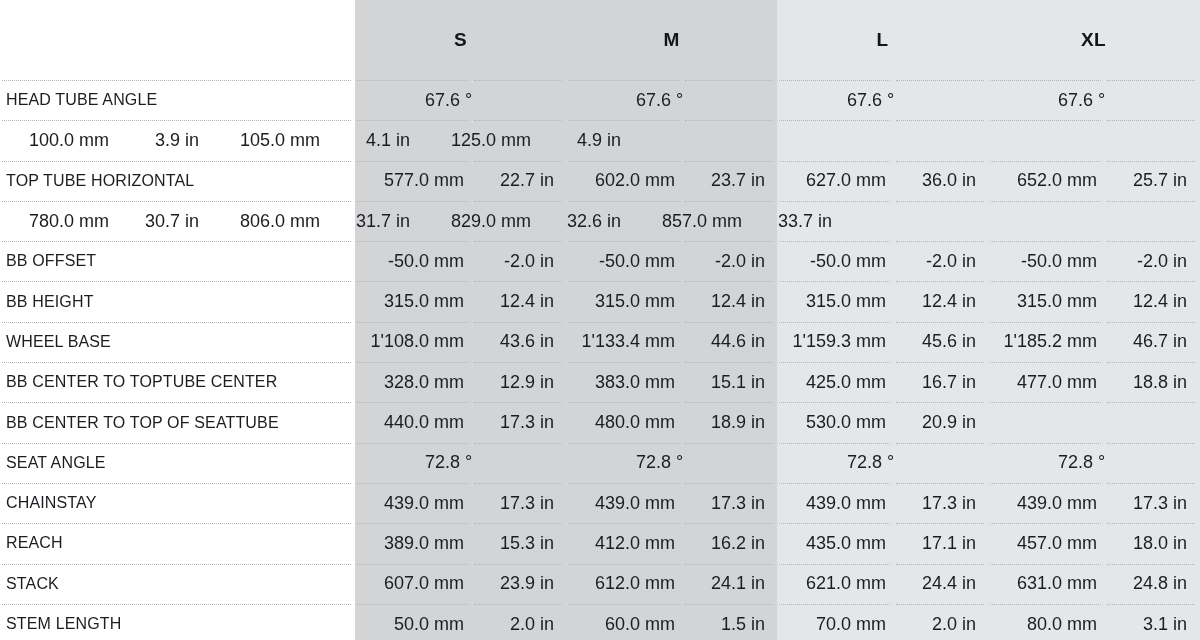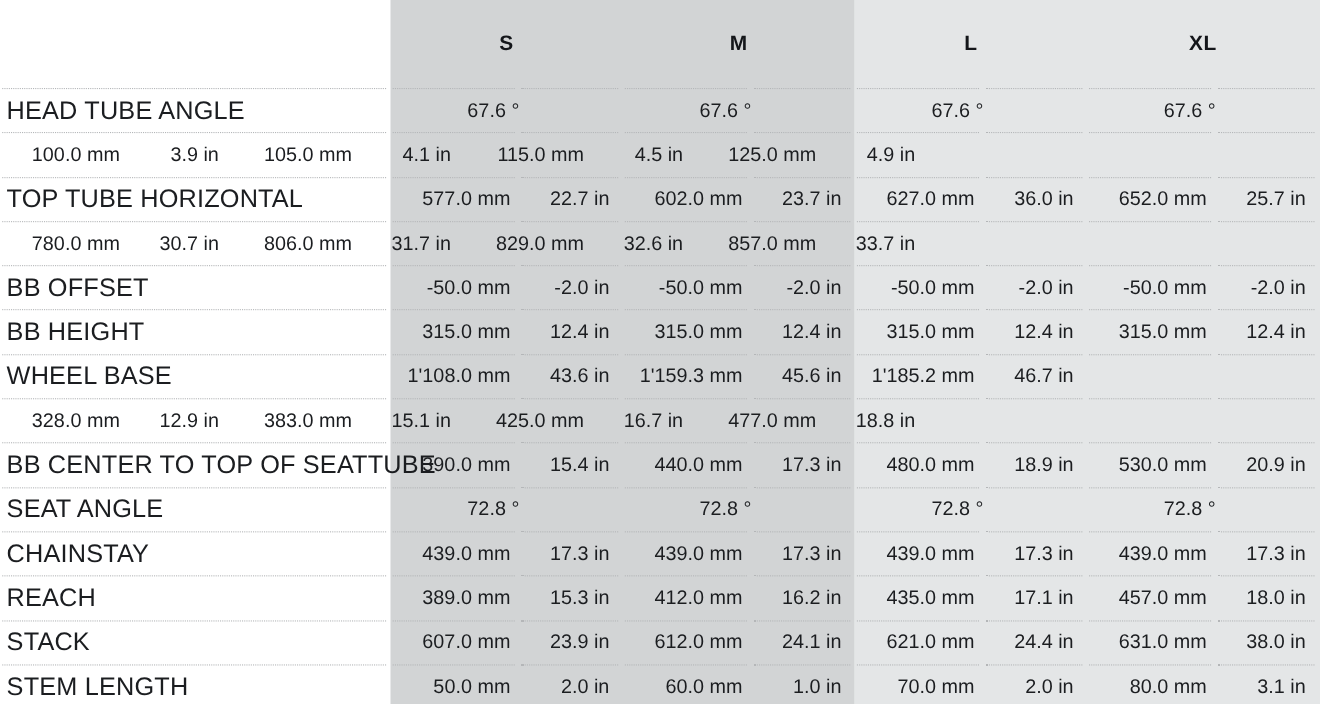--- a/index.html
+++ b/index.html
@@ -88,21 +88,21 @@
     top: 0;
     height: 0;
     border-top: 1px dotted #b4b6b8;
   }
 
   .cell-label {
     width: 355px;
     flex: 0 0 355px;
     box-sizing: border-box;
     padding-left: 6px;
-    font-size: 23px;
+    font-size: 16px;
     letter-spacing: 0.15px;
     color: #1b1d20;
     white-space: nowrap;
   }
 
   .size-group {
     width: 211px;
     flex: 0 0 211px;
     display: flex;
     box-sizing: border-box;
@@ -196,24 +196,20 @@
           </div>
           <div class="size-group">
             <div class="cell-mm">100.0 mm</div>
             <div class="cell-in">3.9 in</div>
           </div>
           <div class="size-group">
             <div class="cell-mm">105.0 mm</div>
             <div class="cell-in">4.1 in</div>
           </div>
           <div class="size-group">
-            <div class="cell-mm">115.0 mm</div>
-            <div class="cell-in">4.5 in</div>
-          </div>
-          <div class="size-group">
             <div class="cell-mm">125.0 mm</div>
             <div class="cell-in">4.9 in</div>
           </div>
         </div>
         <div class="data-row">
           <div class="seps">
             <div class="seg" style="left: 2px; width: 349px;"></div>
             <div class="seg" style="left: 357px; width: 111px;"></div>
             <div class="seg" style="left: 474px; width: 88px;"></div>
             <div class="seg" style="left: 568px; width: 111px;"></div>
@@ -341,40 +337,45 @@
             <div class="seg" style="left: 896px; width: 88px;"></div>
             <div class="seg" style="left: 990px; width: 111px;"></div>
             <div class="seg" style="left: 1107px; width: 88px;"></div>
           </div>
           <div class="cell-label">WHEEL BASE</div>
           <div class="size-group">
             <div class="cell-mm">1'108.0 mm</div>
             <div class="cell-in">43.6 in</div>
           </div>
           <div class="size-group">
+            <div class="cell-mm">1'133.4 mm</div>
+            <div class="cell-in">44.6 in</div>
+          </div>
+          <div class="size-group">
             <div class="cell-mm">1'159.3 mm</div>
             <div class="cell-in">45.6 in</div>
           </div>
           <div class="size-group">
             <div class="cell-mm">1'185.2 mm</div>
             <div class="cell-in">46.7 in</div>
           </div>
         </div>
         <div class="data-row">
           <div class="seps">
             <div class="seg" style="left: 2px; width: 349px;"></div>
             <div class="seg" style="left: 357px; width: 111px;"></div>
             <div class="seg" style="left: 474px; width: 88px;"></div>
             <div class="seg" style="left: 568px; width: 111px;"></div>
             <div class="seg" style="left: 685px; width: 88px;"></div>
             <div class="seg" style="left: 779px; width: 111px;"></div>
             <div class="seg" style="left: 896px; width: 88px;"></div>
             <div class="seg" style="left: 990px; width: 111px;"></div>
             <div class="seg" style="left: 1107px; width: 88px;"></div>
           </div>
+          <div class="cell-label">BB CENTER TO TOPTUBE CENTER</div>
           <div class="size-group">
             <div class="cell-mm">328.0 mm</div>
             <div class="cell-in">12.9 in</div>
           </div>
           <div class="size-group">
             <div class="cell-mm">383.0 mm</div>
             <div class="cell-in">15.1 in</div>
           </div>
           <div class="size-group">
             <div class="cell-mm">425.0 mm</div>
@@ -392,24 +393,20 @@
             <div class="seg" style="left: 474px; width: 88px;"></div>
             <div class="seg" style="left: 568px; width: 111px;"></div>
             <div class="seg" style="left: 685px; width: 88px;"></div>
             <div class="seg" style="left: 779px; width: 111px;"></div>
             <div class="seg" style="left: 896px; width: 88px;"></div>
             <div class="seg" style="left: 990px; width: 111px;"></div>
             <div class="seg" style="left: 1107px; width: 88px;"></div>
           </div>
           <div class="cell-label">BB CENTER TO TOP OF SEATTUBE</div>
           <div class="size-group">
-            <div class="cell-mm">390.0 mm</div>
-            <div class="cell-in">15.4 in</div>
-          </div>
-          <div class="size-group">
             <div class="cell-mm">440.0 mm</div>
             <div class="cell-in">17.3 in</div>
           </div>
           <div class="size-group">
             <div class="cell-mm">480.0 mm</div>
             <div class="cell-in">18.9 in</div>
           </div>
           <div class="size-group">
             <div class="cell-mm">530.0 mm</div>
             <div class="cell-in">20.9 in</div>
@@ -521,21 +518,21 @@
           <div class="size-group">
             <div class="cell-mm">612.0 mm</div>
             <div class="cell-in">24.1 in</div>
           </div>
           <div class="size-group">
             <div class="cell-mm">621.0 mm</div>
             <div class="cell-in">24.4 in</div>
           </div>
           <div class="size-group">
             <div class="cell-mm">631.0 mm</div>
-            <div class="cell-in">38.0 in</div>
+            <div class="cell-in">24.8 in</div>
           </div>
         </div>
         <div class="data-row">
           <div class="seps">
             <div class="seg" style="left: 2px; width: 349px;"></div>
             <div class="seg" style="left: 357px; width: 111px;"></div>
             <div class="seg" style="left: 474px; width: 88px;"></div>
             <div class="seg" style="left: 568px; width: 111px;"></div>
             <div class="seg" style="left: 685px; width: 88px;"></div>
             <div class="seg" style="left: 779px; width: 111px;"></div>
@@ -543,21 +540,21 @@
             <div class="seg" style="left: 990px; width: 111px;"></div>
             <div class="seg" style="left: 1107px; width: 88px;"></div>
           </div>
           <div class="cell-label">STEM LENGTH</div>
           <div class="size-group">
             <div class="cell-mm">50.0 mm</div>
             <div class="cell-in">2.0 in</div>
           </div>
           <div class="size-group">
             <div class="cell-mm">60.0 mm</div>
-            <div class="cell-in">1.0 in</div>
+            <div class="cell-in">1.5 in</div>
           </div>
           <div class="size-group">
             <div class="cell-mm">70.0 mm</div>
             <div class="cell-in">2.0 in</div>
           </div>
           <div class="size-group">
             <div class="cell-mm">80.0 mm</div>
             <div class="cell-in">3.1 in</div>
           </div>
         </div>

